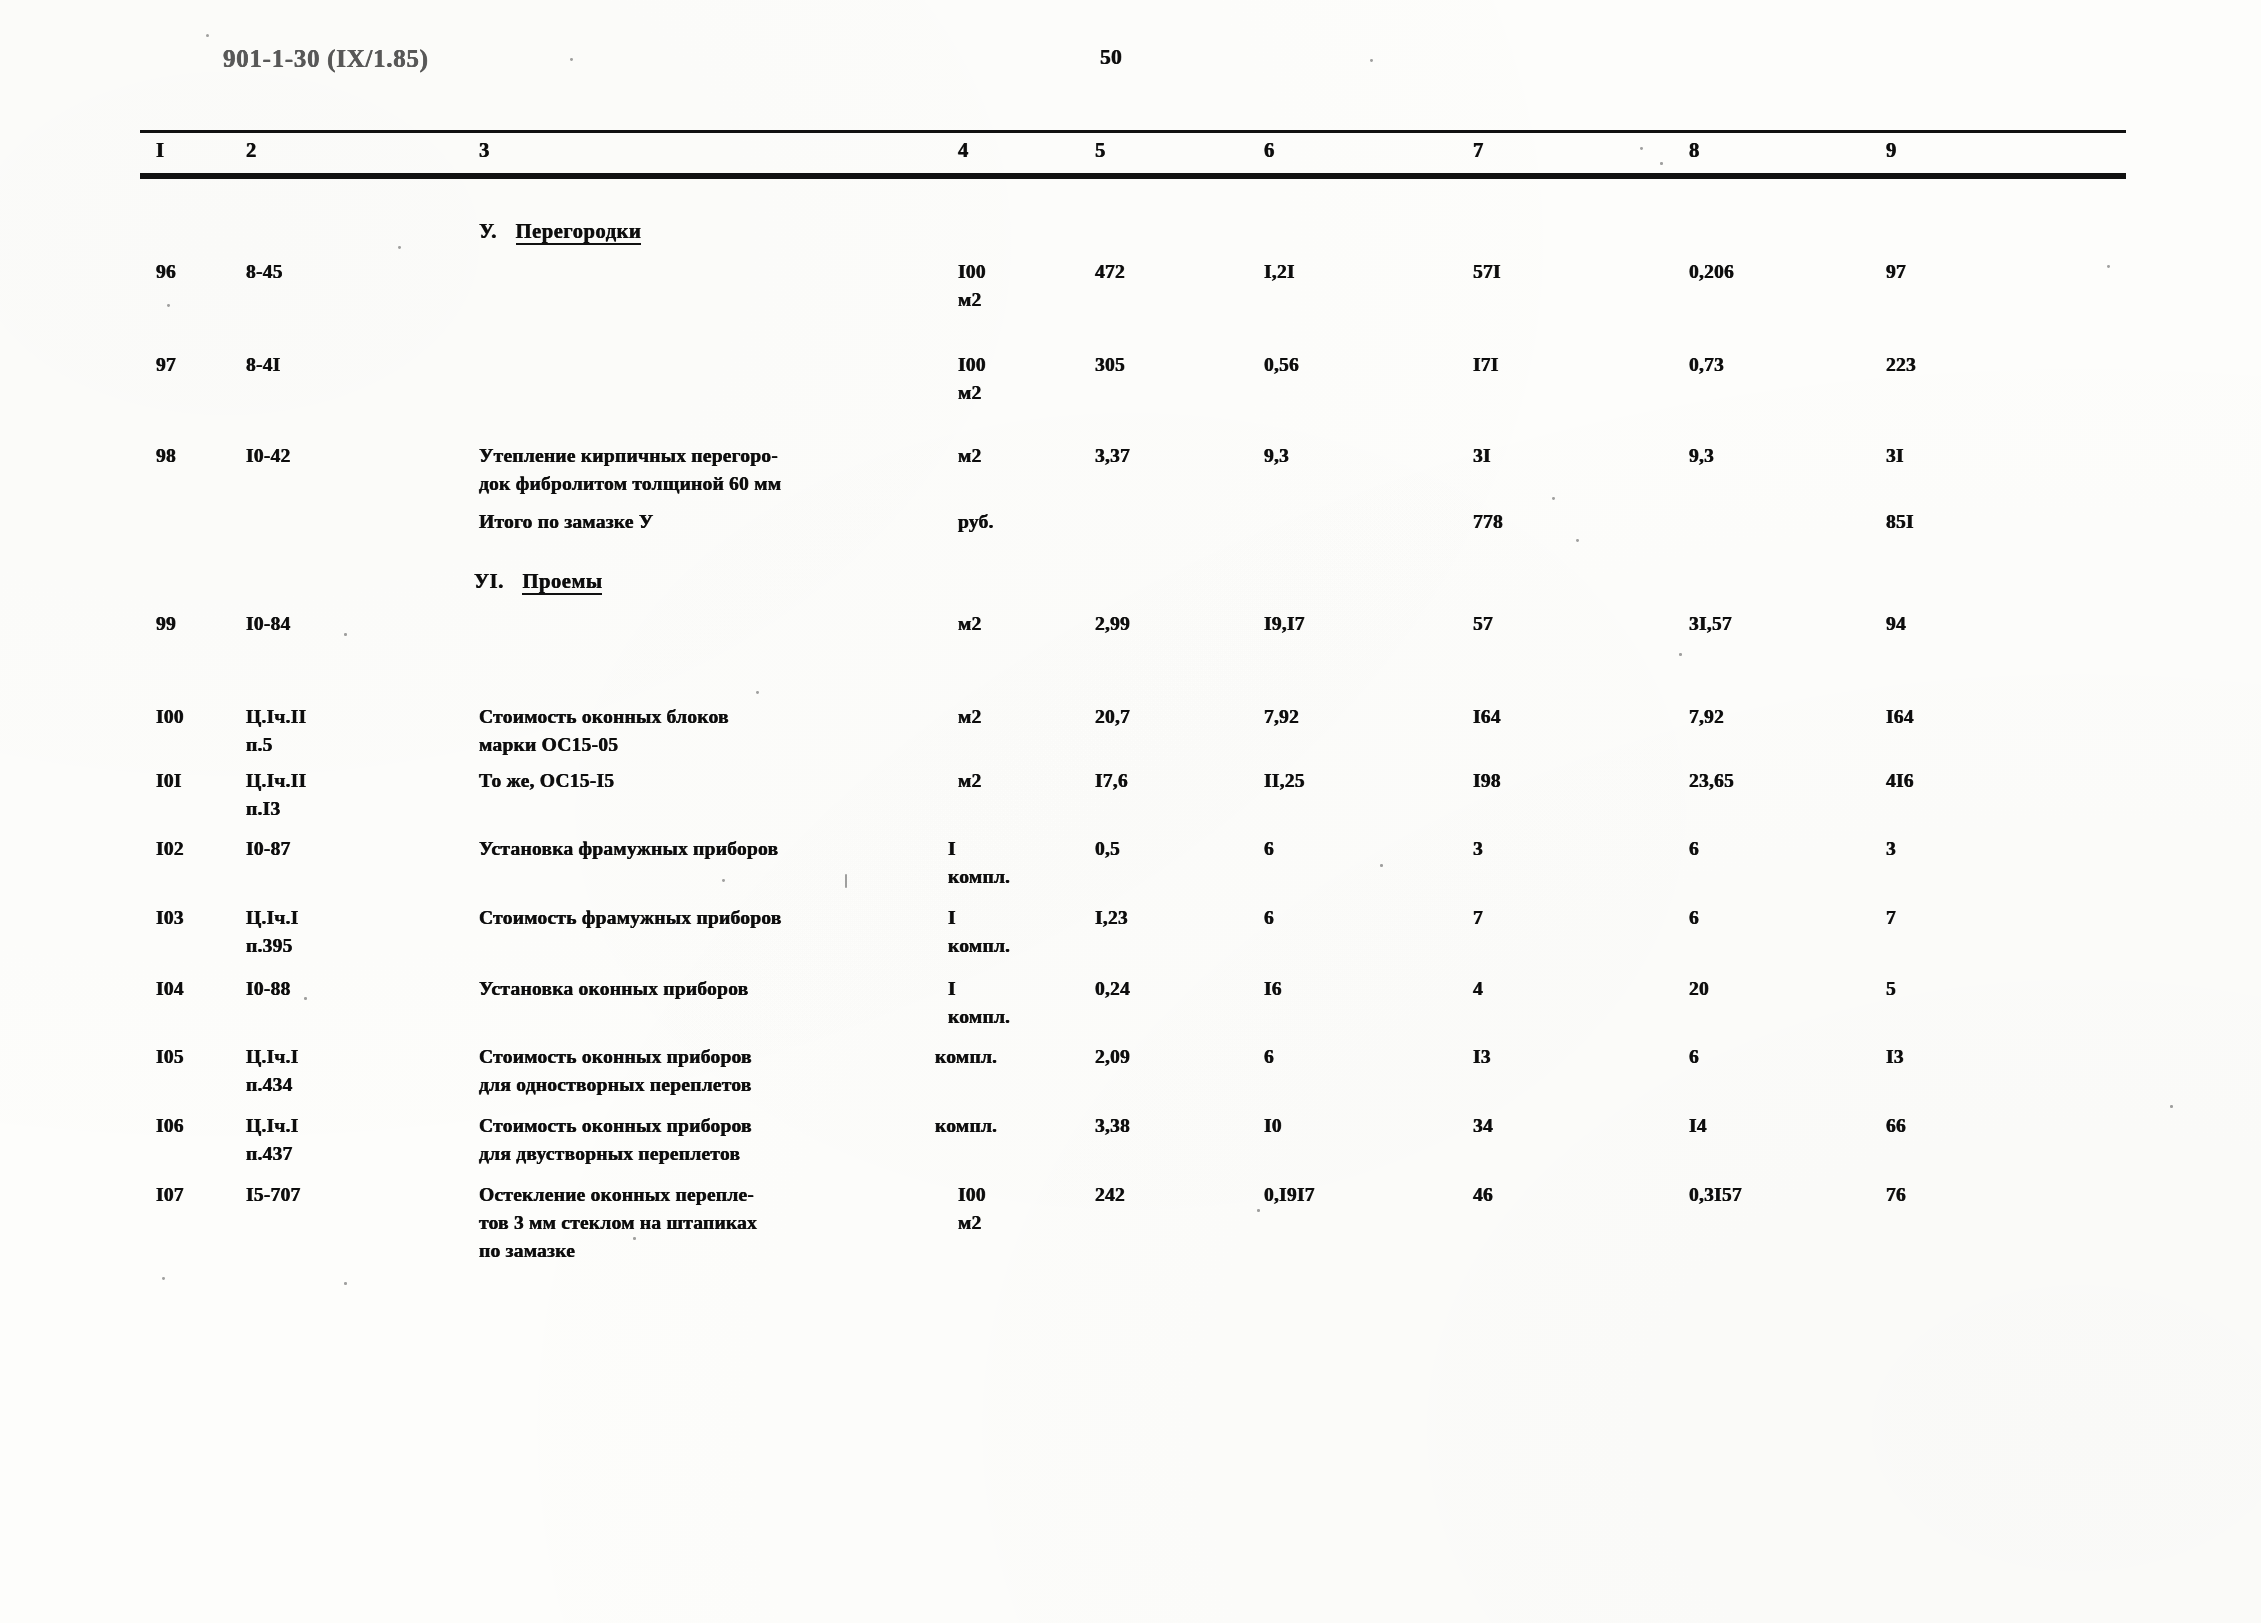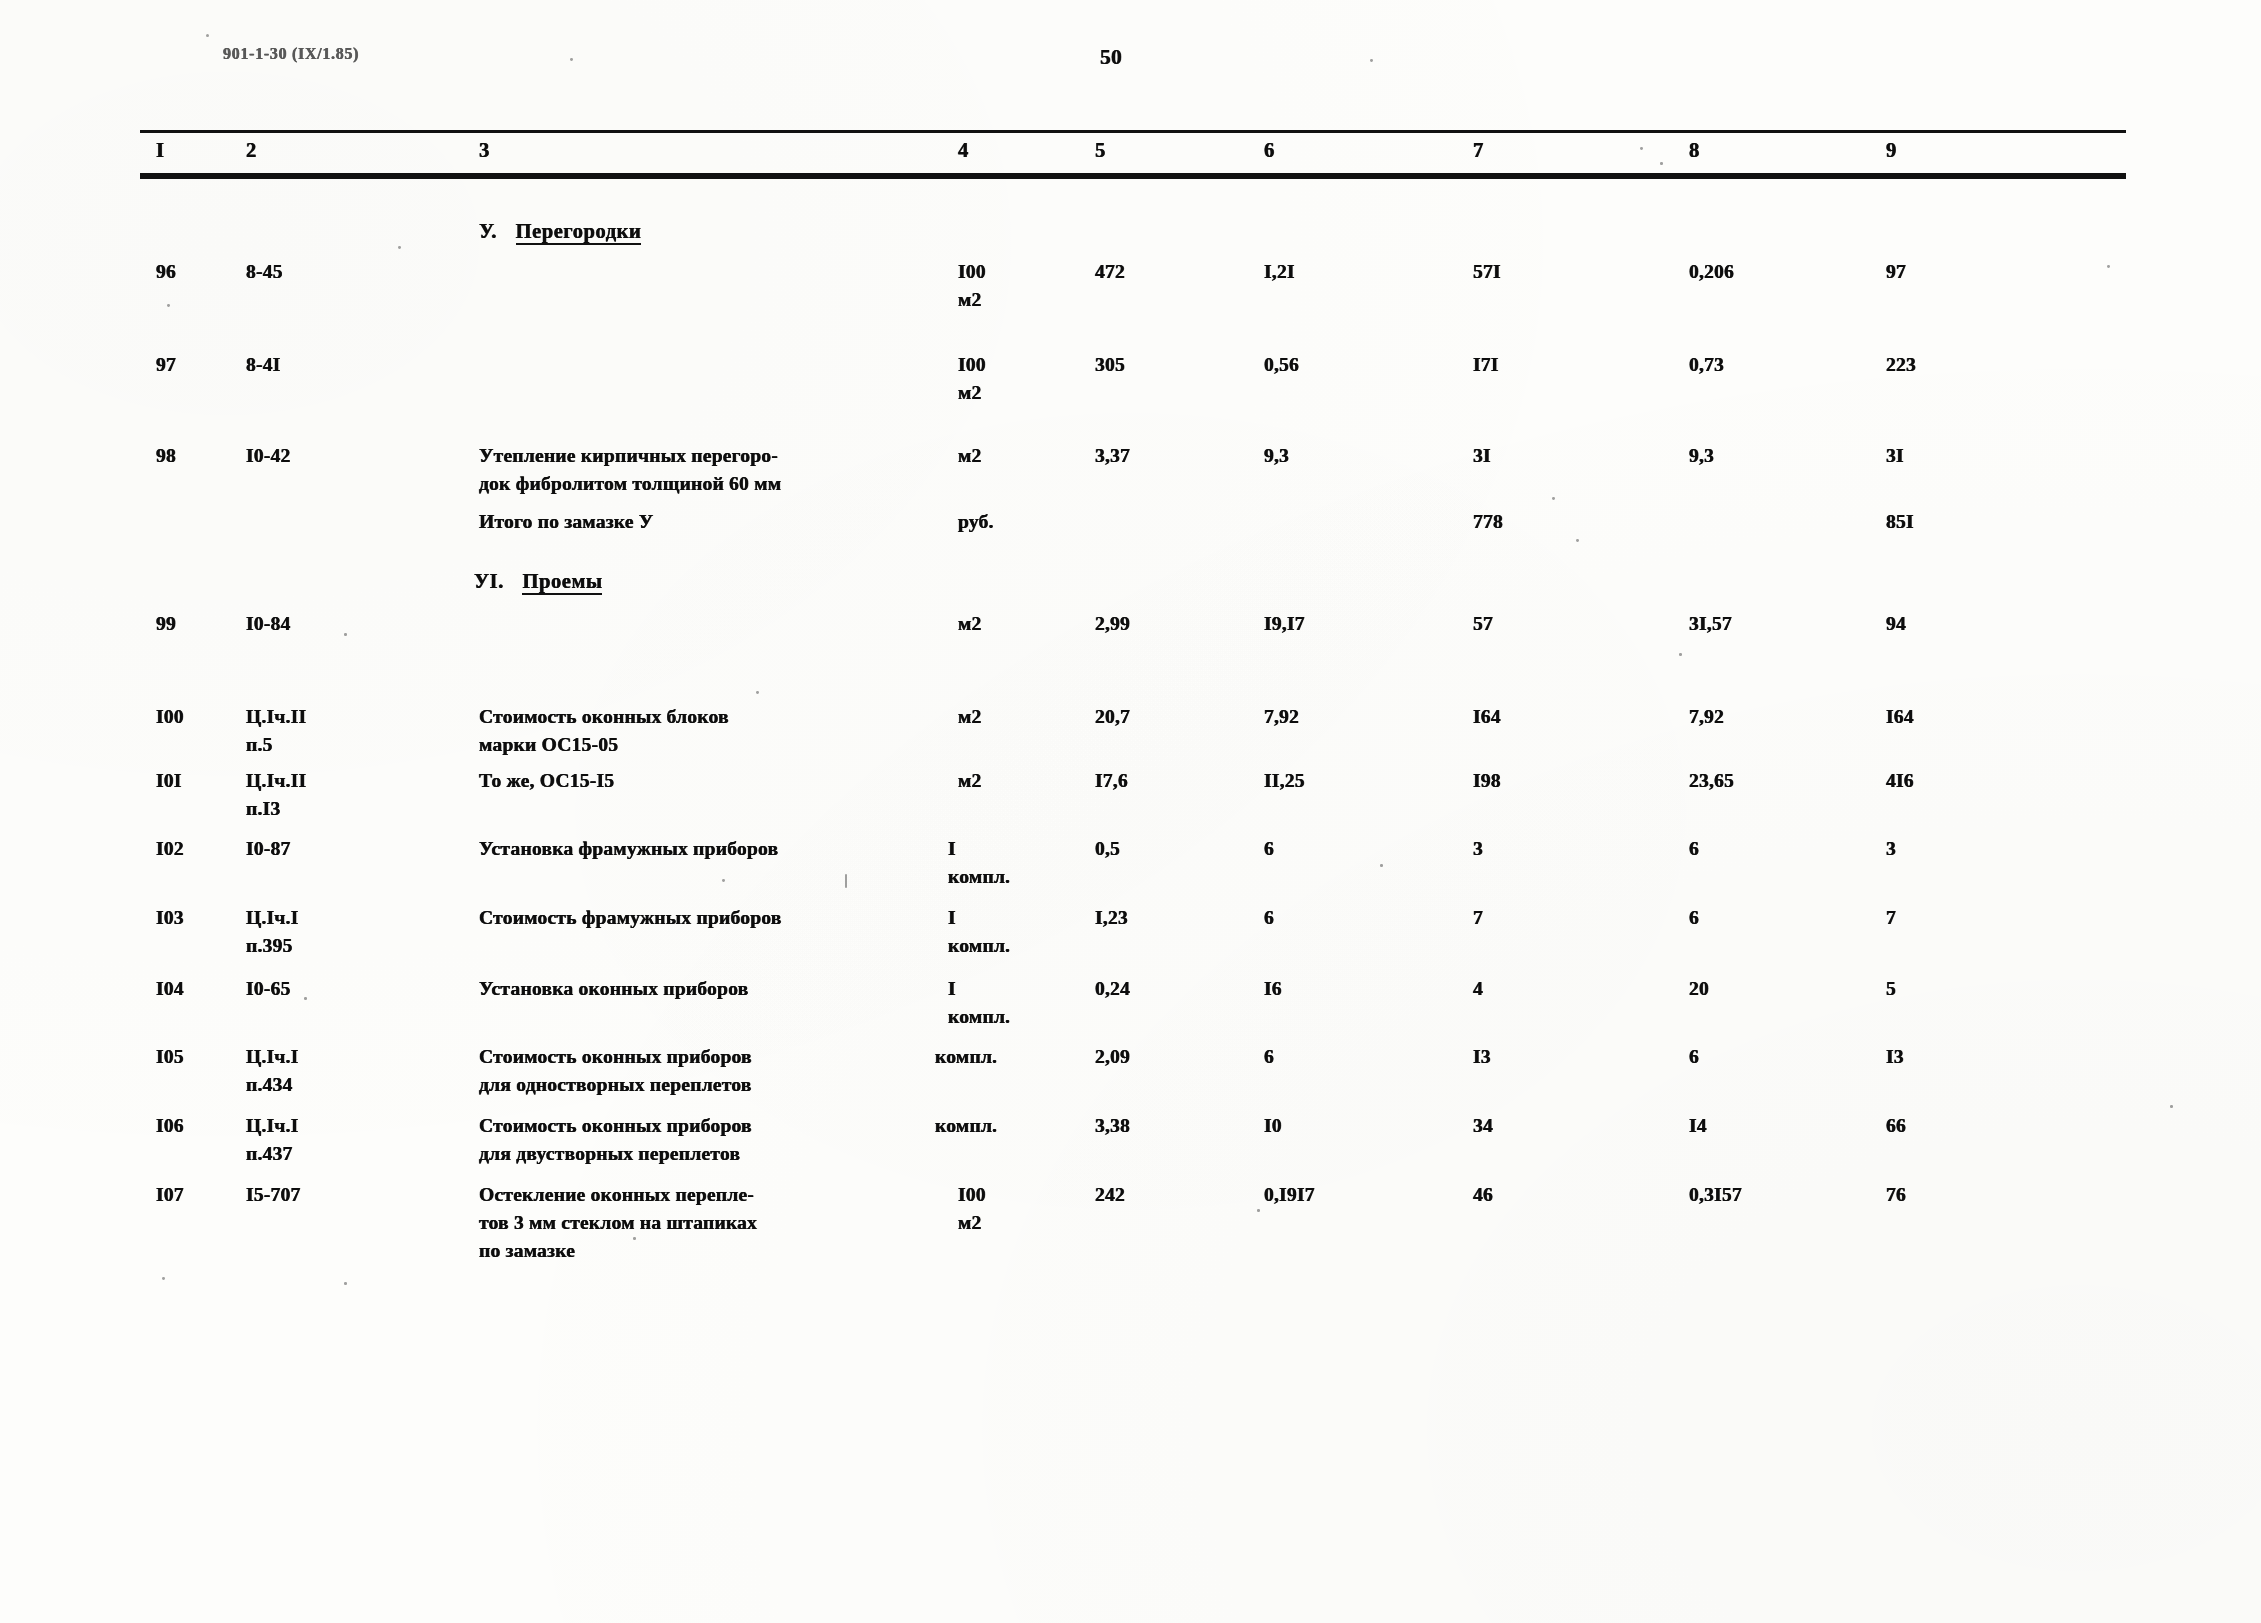--- a/index.html
+++ b/index.html
@@ -35,21 +35,21 @@
        0.4px 0 0 rgba(0,0,0,0.55),
       -0.4px 0 0 rgba(0,0,0,0.45),
        0 0.4px 0 rgba(0,0,0,0.35),
        0 -0.4px 0 rgba(0,0,0,0.30);
   }
   
   #doc-code {
     position: absolute;
     left: 223px;
     top: 45px;
-    font-size: 16px;
+    font-size: 25px;
     color: #2b2b2b;
     opacity: 0.78;
     letter-spacing: 0.7px;
   }
   #page-number {
     position: absolute;
     left: 1100px;
     top: 45px;
     font-size: 21.6px;
   }
@@ -219,21 +219,21 @@
   <div class="cell c3 ink" style="top:904px">Стоимость фрамужных приборов</div>
   <div class="cell c4 ink" style="top:904px; left:948px">I
 компл.</div>
   <div class="cell c5 ink" style="top:904px">I,23</div>
   <div class="cell c6 ink" style="top:904px">6</div>
   <div class="cell c7 ink" style="top:904px">7</div>
   <div class="cell c8 ink" style="top:904px">6</div>
   <div class="cell c9 ink" style="top:904px">7</div>
 
   <div class="cell c1 ink" style="top:975px">I04</div>
-  <div class="cell c2 ink" style="top:975px">I0-65</div>
+  <div class="cell c2 ink" style="top:975px">I0-88</div>
   <div class="cell c3 ink" style="top:975px">Установка оконных приборов</div>
   <div class="cell c4 ink" style="top:975px; left:948px">I
 компл.</div>
   <div class="cell c5 ink" style="top:975px">0,24</div>
   <div class="cell c6 ink" style="top:975px">I6</div>
   <div class="cell c7 ink" style="top:975px">4</div>
   <div class="cell c8 ink" style="top:975px">20</div>
   <div class="cell c9 ink" style="top:975px">5</div>
 
   <div class="cell c1 ink" style="top:1043px">I05</div>

